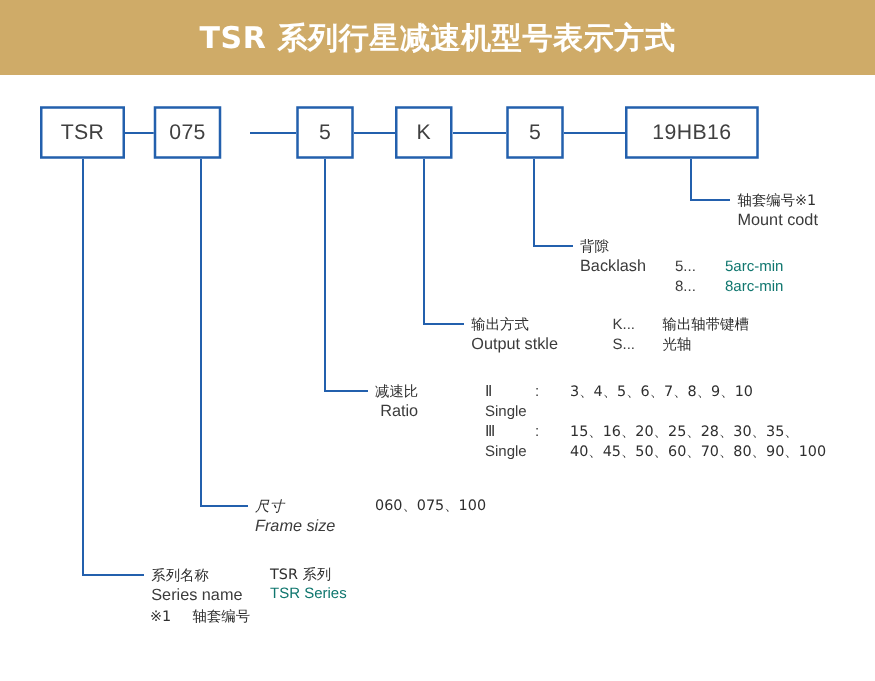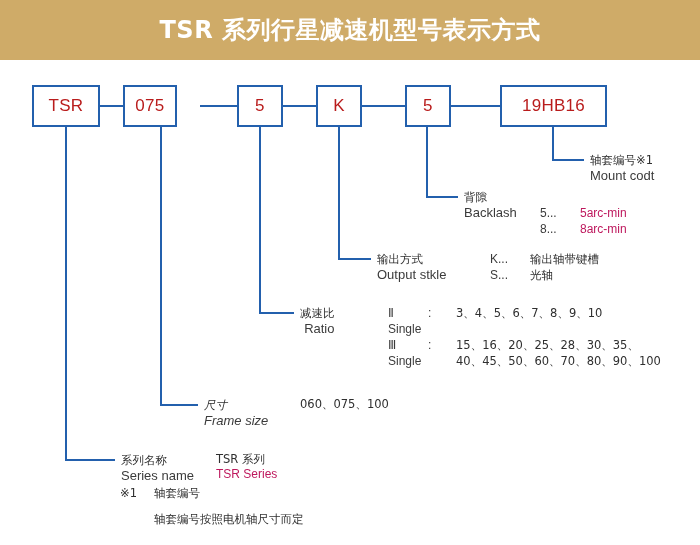--- a/index.html
+++ b/index.html
@@ -48,21 +48,21 @@
 
   
   .code-box {
     position: absolute;
     box-sizing: border-box;
     border: 2px solid #2360ad;
     background: #ffffff;
     display: flex;
     align-items: center;
     justify-content: center;
-    color: #b91c1c;
+    color: #404040;
     font-size: 17px;
     font-family: "Liberation Sans", "DejaVu Sans", sans-serif;
     letter-spacing: 0.3px;
   }
 
   
   #leaders {
     position: absolute;
     left: 0;
     top: 0;
@@ -113,21 +113,21 @@
     color: #3b3b3b;
   }
   .val-text {
     font-family: "DejaVu Sans", "Liberation Sans", sans-serif;
     font-size: 11.5px;
     color: #2f2f2f;
   }
   .val-text-en {
     font-family: "Liberation Sans", "DejaVu Sans", sans-serif;
     font-size: 12px;
-    color: #be185d;
+    color: #0f766e;
   }
 
   
   #footnote {
     position: absolute;
     left: 120px;
     top: 420px;
     font-size: 11.5px;
     line-height: 26px;
     color: #2f2f2f;
@@ -262,18 +262,15 @@
   </div>
   <div class="val-col" style="left:216px; top:392px;">
     <div class="val-text">TSR 系列</div>
     <div class="val-text-en">TSR Series</div>
   </div>
 
   <div id="footnote">
     <div>
       <span class="fn-mark">※1</span><span>轴套编号</span>
     </div>
-    <div>
-      <span class="fn-indent"></span><span>轴套编号按照电机轴尺寸而定</span>
-    </div>
   </div>
 
 </div>
 
 </body></html>

